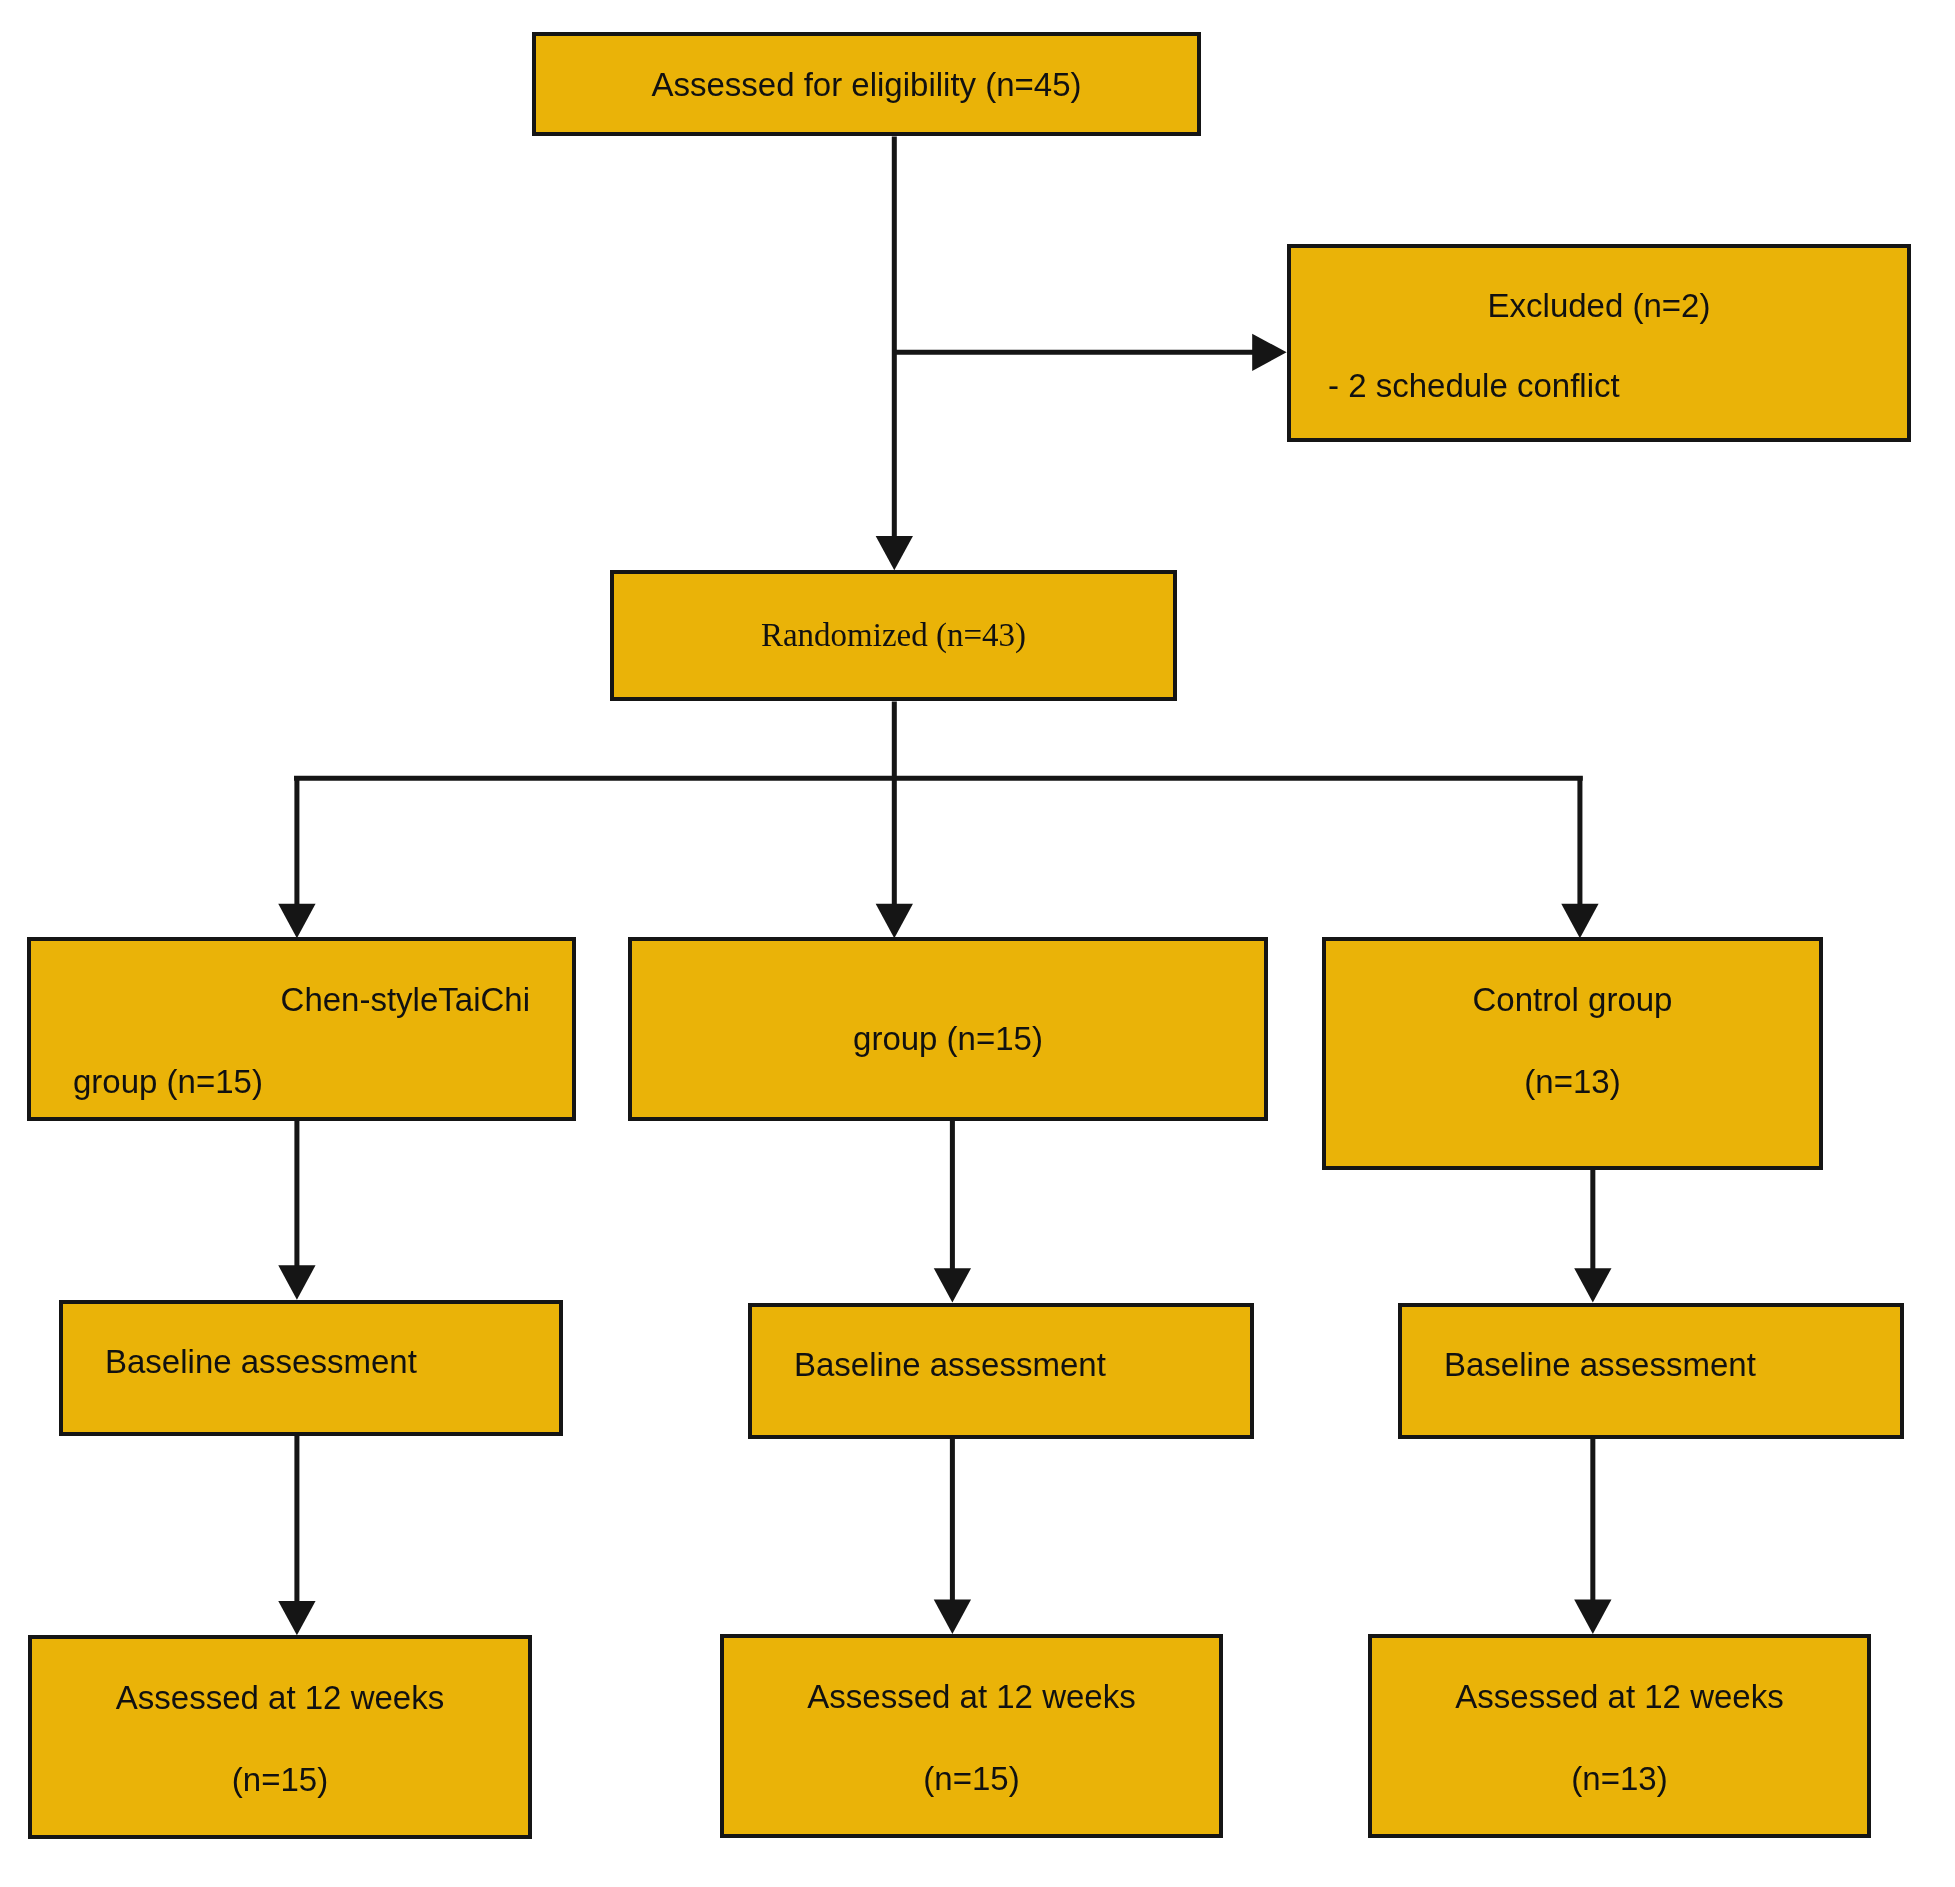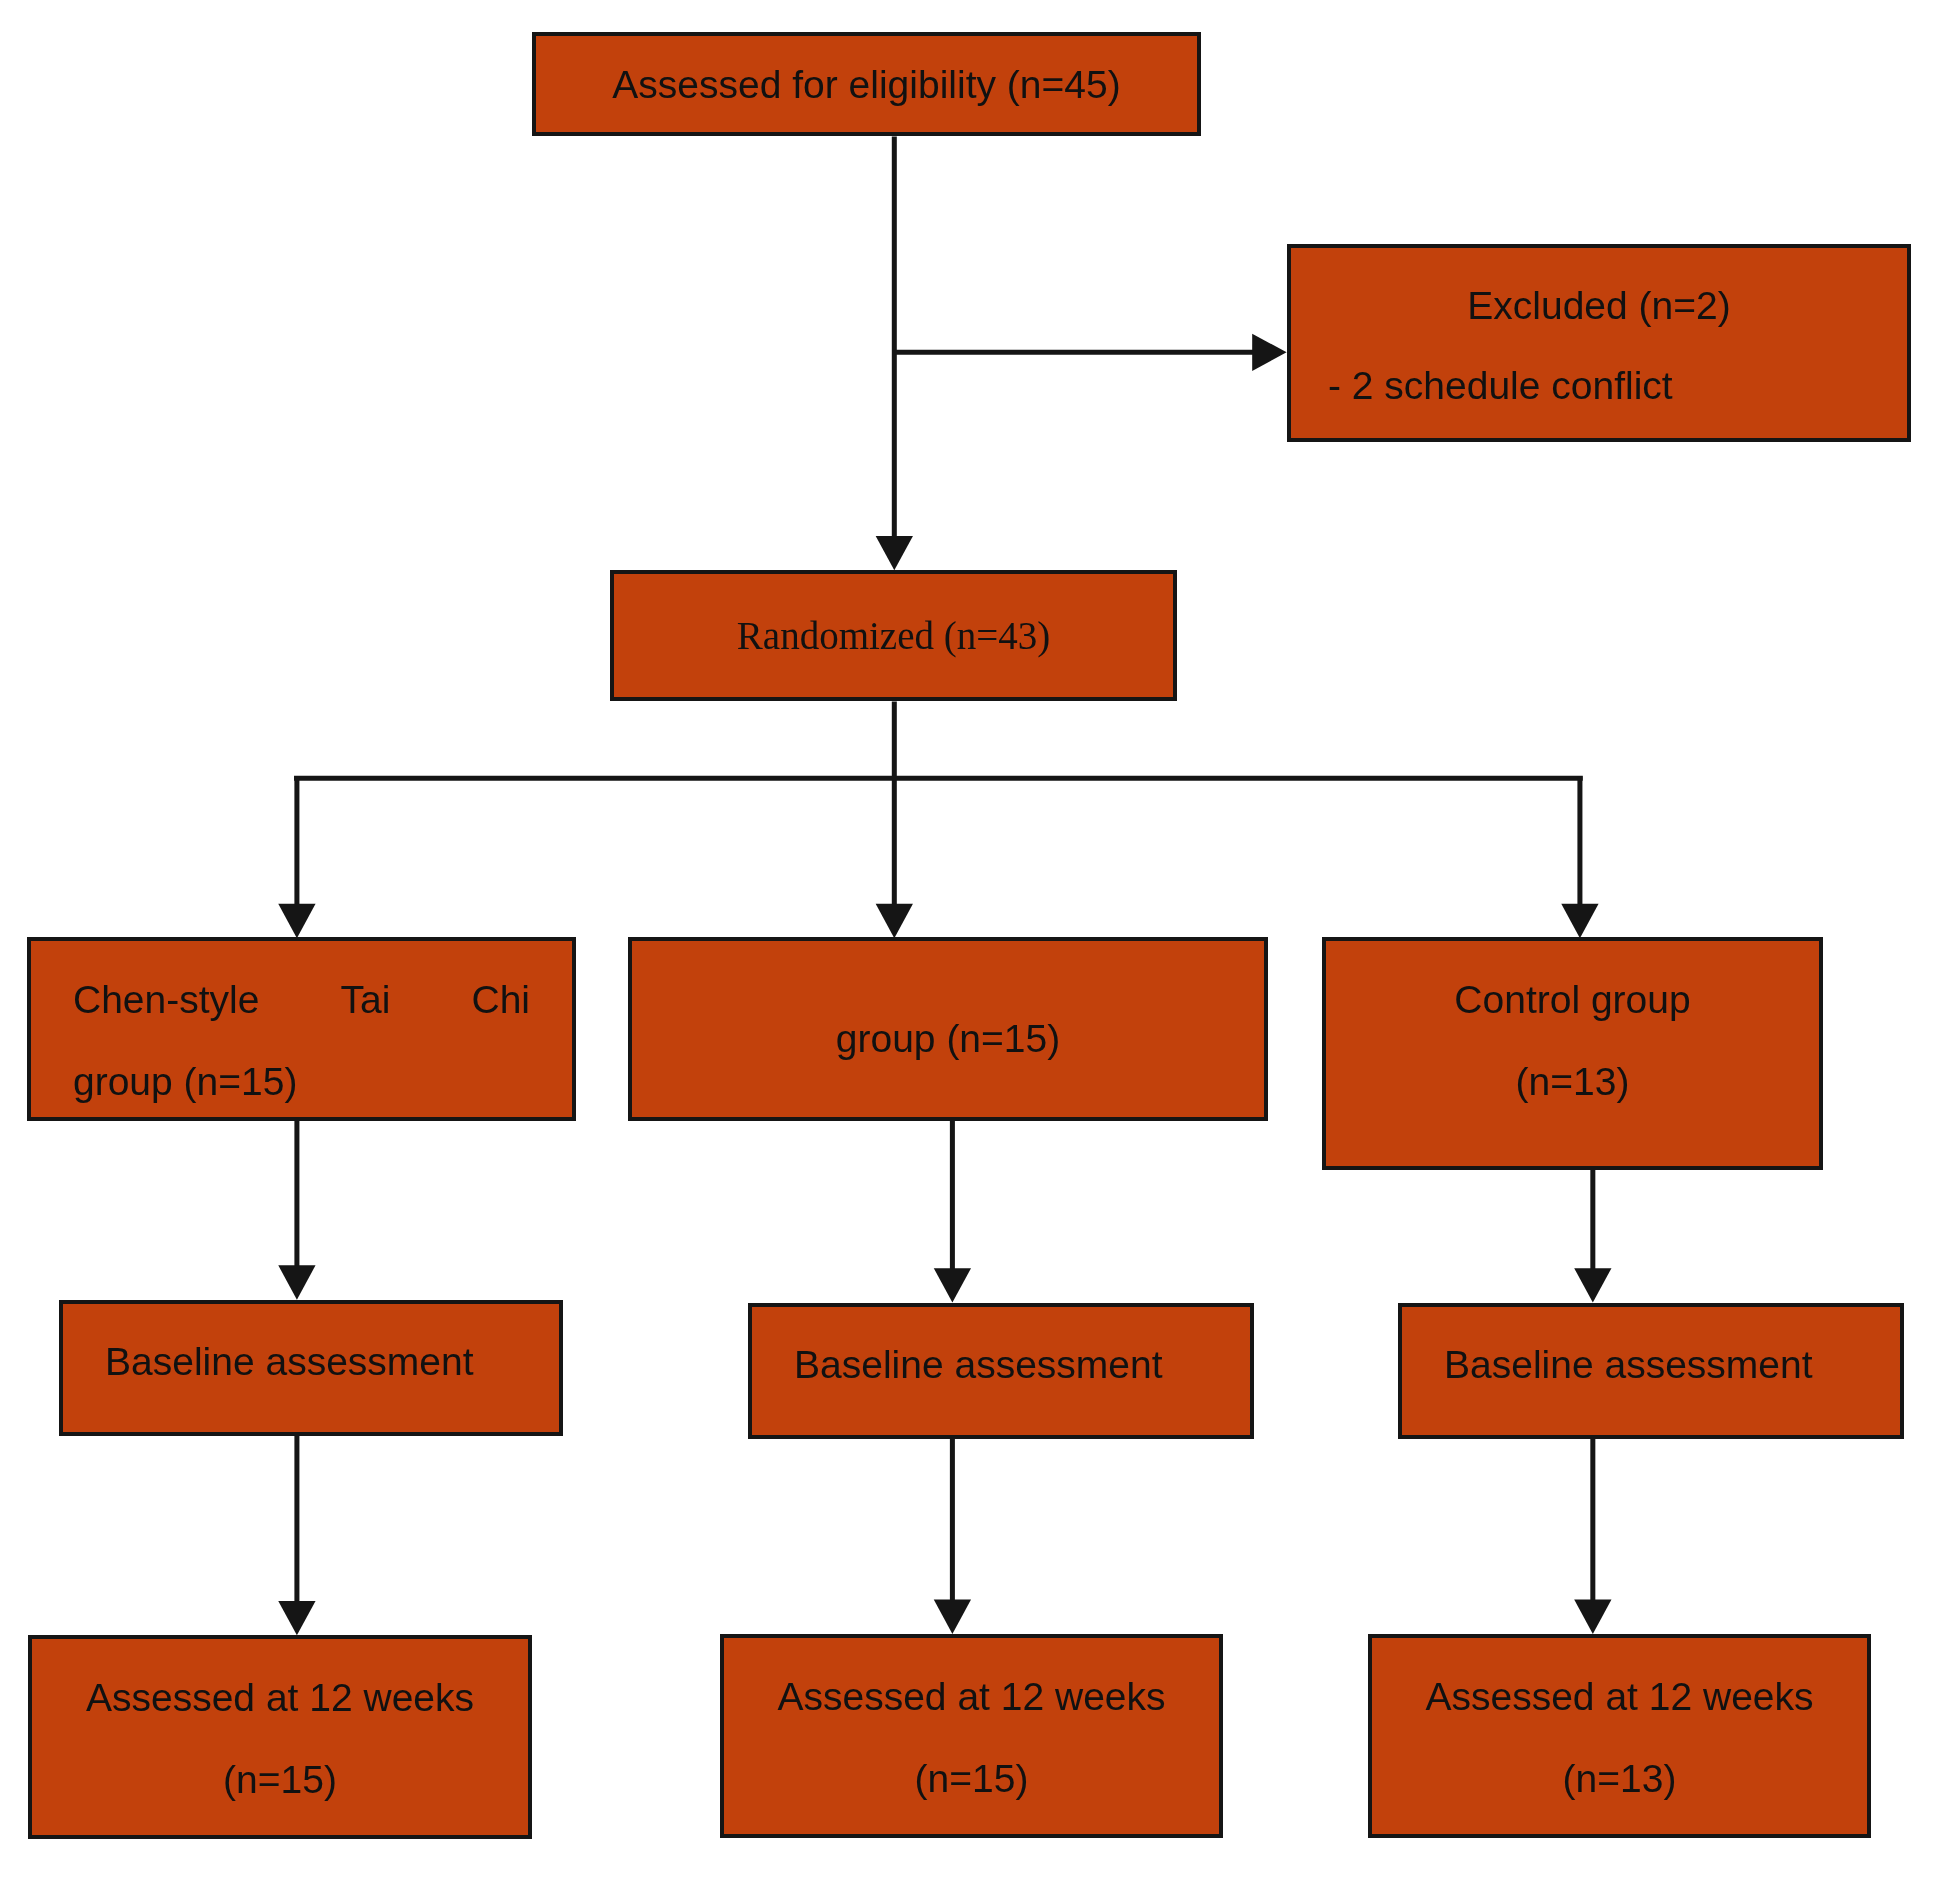--- a/index.html
+++ b/index.html
@@ -27,22 +27,22 @@
     stroke-width: 7;
   }
   .flow-arrowhead {
     fill: #151515;
     stroke: none;
   }
   .box {
     position: absolute;
     box-sizing: border-box;
     border: 4.3px solid #151515;
-    background: #c2410c;
-    font-size: 39px;
+    background: #eab308;
+    font-size: 33px;
     line-height: 43px;
     color: #111111;
   }
   .box-center-single {
     display: flex;
     align-items: center;
     justify-content: center;
     text-align: center;
   }
   .box-left-single {
@@ -70,22 +70,21 @@
     margin-top: 37px;
     text-align: left;
     padding-left: 37px;
   }
   .box-justified {
     padding: 37px 42px 0 42px;
     text-align: left;
   }
   .box-justified .line1-justified {
     display: flex;
-    justify-content: space-between;
-    gap: 20px;
+    justify-content: flex-end;
   }
   .box-justified .line2 {
     margin-top: 39px;
   }
 </style>
 </head>
 <body>
 
 <div id="canvas">
 

